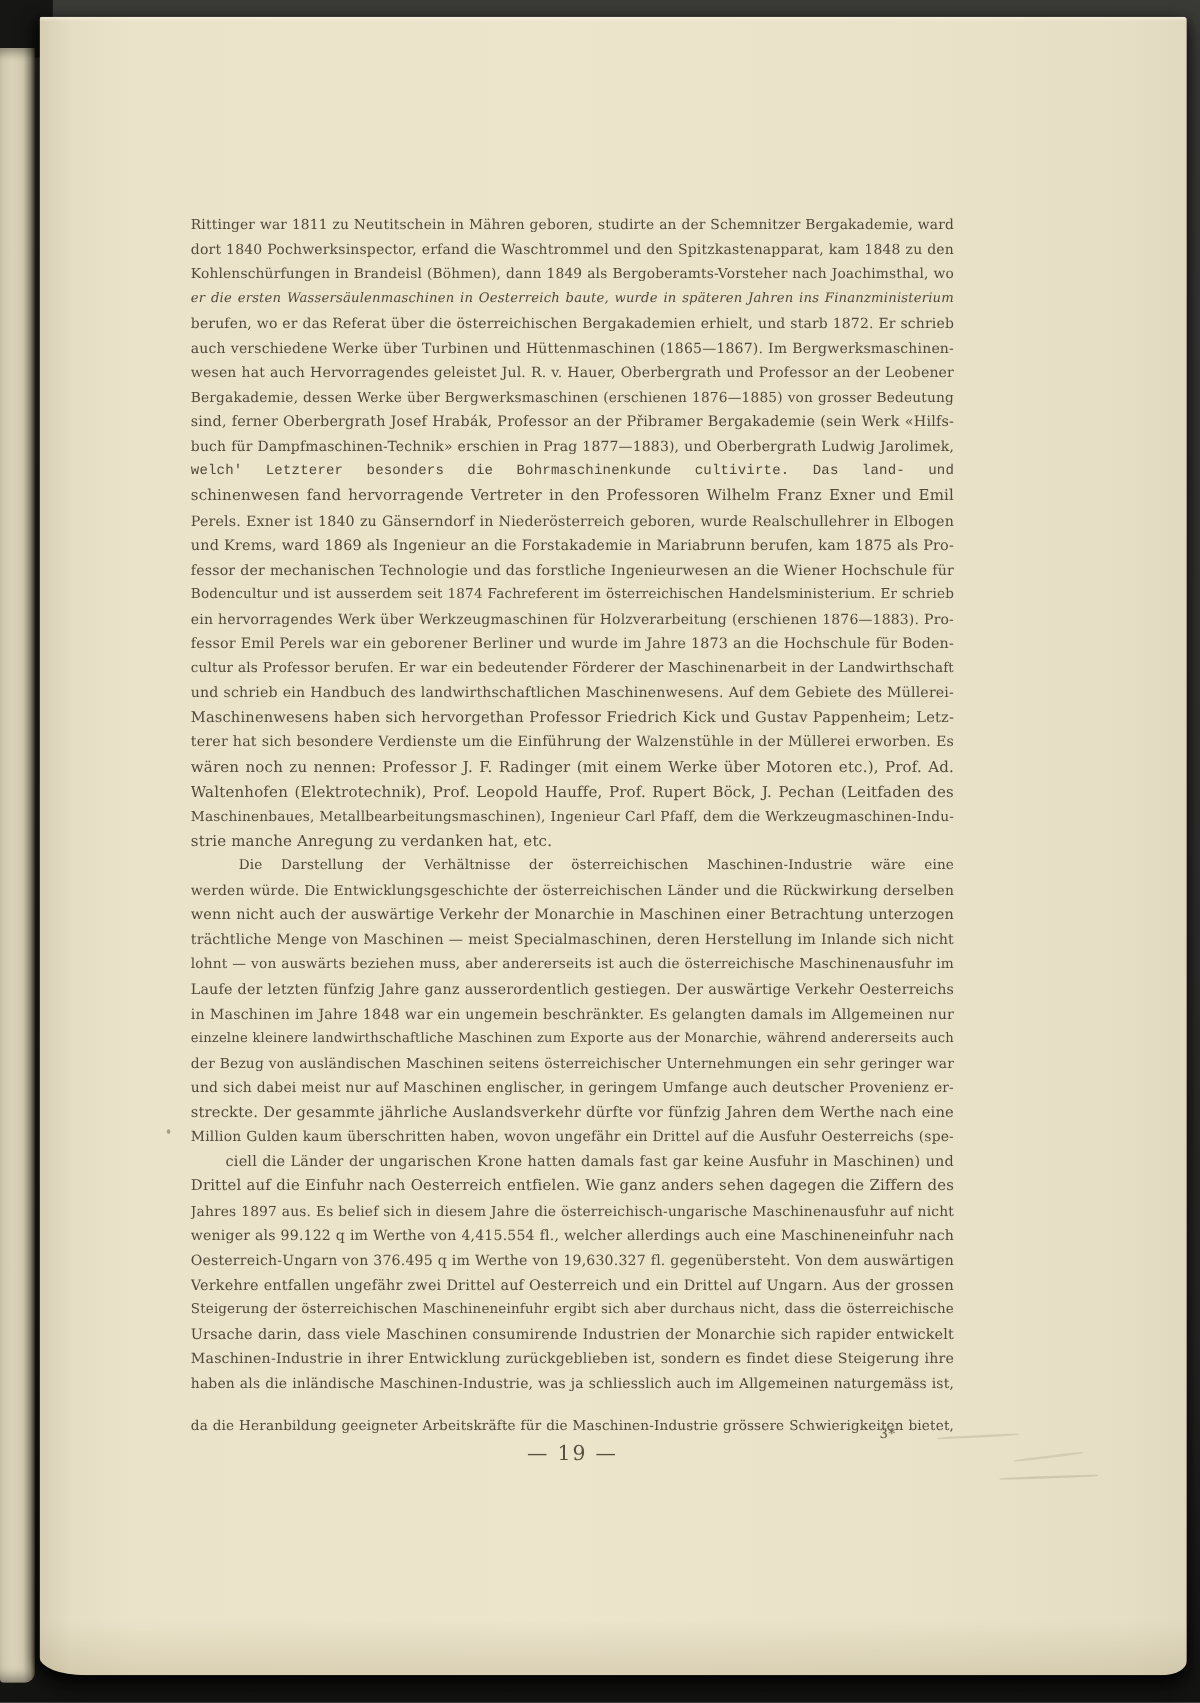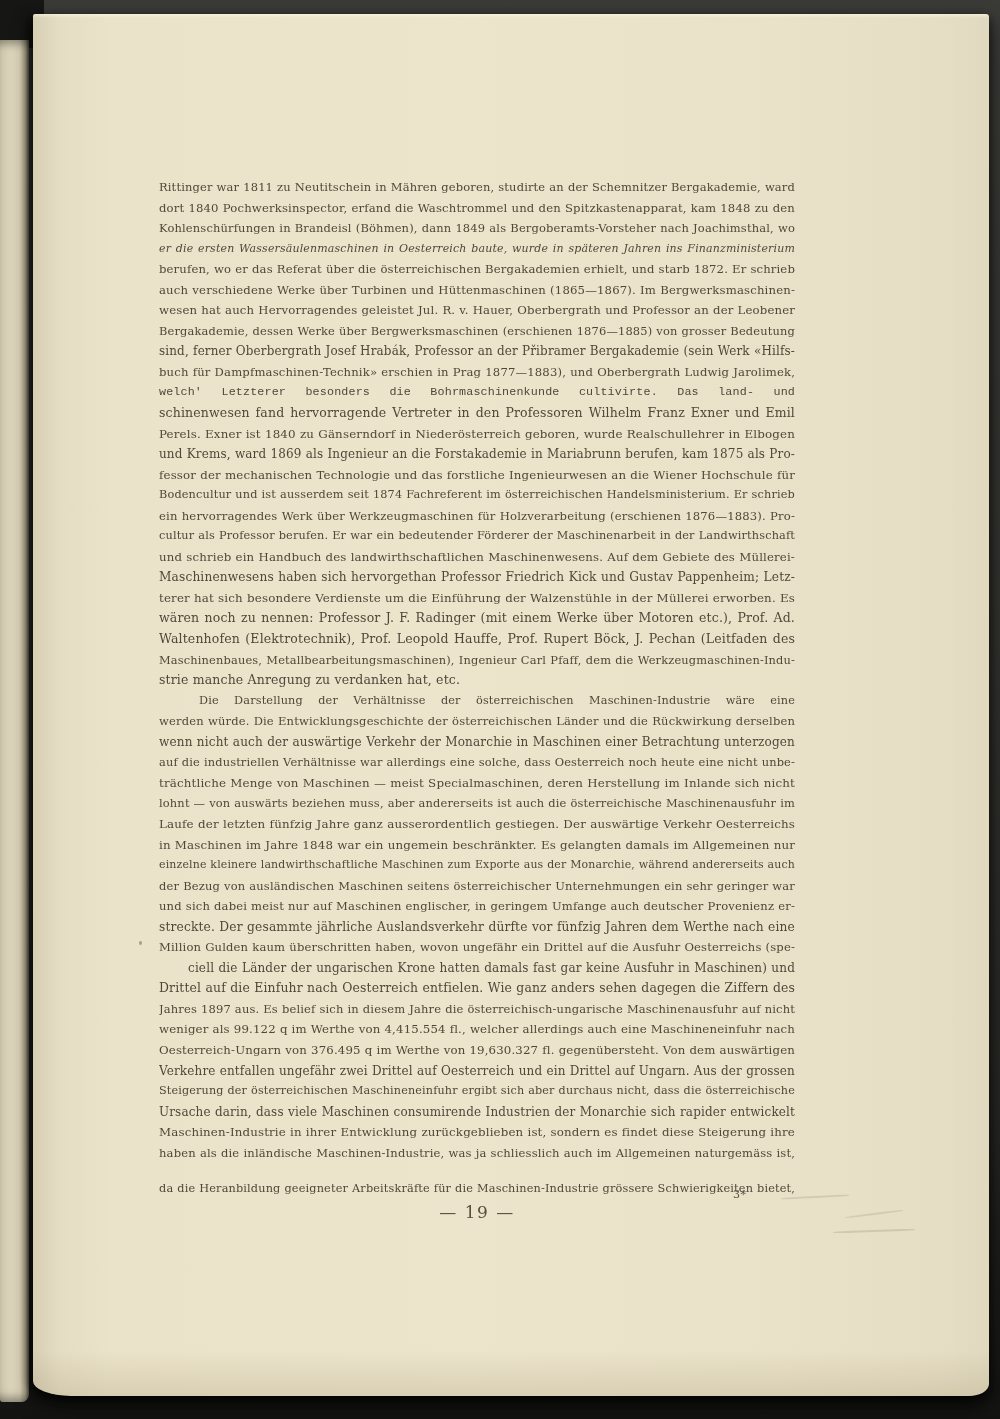--- a/index.html
+++ b/index.html
@@ -74,32 +74,32 @@
       <div class="line" style="font-size: 11.4451px;">Bergakademie, dessen Werke über Bergwerksmaschinen (erschienen 1876—1885) von grosser Bedeutung</div>
       <div class="line" style="font-size: 11.9672px;">sind, ferner Oberbergrath Josef Hrabák, Professor an der Přibramer Bergakademie (sein Werk «Hilfs-</div>
       <div class="line" style="font-size: 11.6312px;">buch für Dampfmaschinen-Technik» erschien in Prag 1877—1883), und Oberbergrath Ludwig Jarolimek,</div>
       <div class="line" style="font-size: 11.7178px; font-family: Liberation Mono, monospace;">welch' Letzterer besonders die Bohrmaschinenkunde cultivirte.  Das land- und forstwirthschaftliche Ma-</div>
       <div class="line" style="">schinenwesen fand hervorragende Vertreter in den Professoren Wilhelm Franz Exner und Emil</div>
       <div class="line" style="font-size: 11.8769px;">Perels.  Exner ist 1840 zu Gänserndorf in Niederösterreich geboren, wurde Realschullehrer in Elbogen</div>
       <div class="line" style="font-size: 11.9855px;">und Krems, ward 1869 als Ingenieur an die Forstakademie in Mariabrunn berufen, kam 1875 als Pro-</div>
       <div class="line" style="font-size: 11.8057px;">fessor der mechanischen Technologie und das forstliche Ingenieurwesen an die Wiener Hochschule für</div>
       <div class="line" style="font-size: 11.3134px;">Bodencultur und ist ausserdem seit 1874 Fachreferent im österreichischen Handelsministerium.  Er schrieb</div>
       <div class="line" style="font-size: 11.6484px;">ein hervorragendes Werk über Werkzeugmaschinen für Holzverarbeitung (erschienen 1876—1883).  Pro-</div>
+      <div class="line" style="font-size: 11.9129px;">fessor Emil Perels war ein geborener Berliner und wurde im Jahre 1873 an die Hochschule für Boden-</div>
       <div class="line" style="font-size: 11.3134px;">cultur als Professor berufen.  Er war ein bedeutender Förderer der Maschinenarbeit in der Landwirthschaft</div>
       <div class="line" style="font-size: 11.7704px;">und schrieb ein Handbuch des landwirthschaftlichen Maschinenwesens.  Auf dem Gebiete des Müllerei-</div>
       <div class="line" style="font-size: 12.1896px;">Maschinenwesens haben sich hervorgethan Professor Friedrich Kick und Gustav Pappenheim; Letz-</div>
       <div class="line" style="font-size: 11.8769px;">terer hat sich besondere Verdienste um die Einführung der Walzenstühle in der Müllerei erworben.  Es</div>
       <div class="line" style="">wären noch zu nennen: Professor J. F. Radinger (mit einem Werke über Motoren etc.), Prof. Ad.</div>
       <div class="line" style="">Waltenhofen (Elektrotechnik), Prof. Leopold Hauffe, Prof. Rupert Böck, J. Pechan (Leitfaden des</div>
       <div class="line" style="font-size: 11.4284px;">Maschinenbaues, Metallbearbeitungsmaschinen), Ingenieur Carl Pfaff, dem die Werkzeugmaschinen-Indu-</div>
       <div class="line end" style="">strie manche Anregung zu verdanken hat, etc.</div>
       <div class="line indent" style="font-size: 11.2971px;">Die Darstellung der Verhältnisse der österreichischen Maschinen-Industrie wäre eine unvollständige,</div>
       <div class="line" style="font-size: 11.5458px;">werden würde.  Die Entwicklungsgeschichte der österreichischen Länder und die Rückwirkung derselben</div>
       <div class="line" style="font-size: 12.0589px;">wenn nicht auch der auswärtige Verkehr der Monarchie in Maschinen einer Betrachtung unterzogen</div>
-      <div class="line" style="font-size: 11.4119px;">auf die industriellen Verhältnisse war allerdings eine solche, dass Oesterreich noch heute eine nicht unbe-</div>
       <div class="line" style="font-size: 11.8769px;">trächtliche Menge von Maschinen — meist Specialmaschinen, deren Herstellung im Inlande sich nicht</div>
       <div class="line" style="font-size: 11.4451px;">lohnt — von auswärts beziehen muss, aber andererseits ist auch die österreichische Maschinenausfuhr im</div>
       <div class="line" style="font-size: 11.8949px;">Laufe der letzten fünfzig Jahre ganz ausserordentlich gestiegen.  Der auswärtige Verkehr Oesterreichs</div>
       <div class="line" style="font-size: 11.859px;">in Maschinen im Jahre 1848 war ein ungemein beschränkter.  Es gelangten damals im Allgemeinen nur</div>
       <div class="line" style="font-size: 10.9664px;">einzelne kleinere landwirthschaftliche Maschinen zum Exporte aus der Monarchie, während andererseits auch</div>
       <div class="line" style="font-size: 11.4952px;">der Bezug von ausländischen Maschinen seitens österreichischer Unternehmungen ein sehr geringer war</div>
       <div class="line" style="font-size: 11.5798px;">und sich dabei meist nur auf Maschinen englischer, in geringem Umfange auch deutscher Provenienz er-</div>
       <div class="line" style="font-size: 12.2656px;">streckte.  Der gesammte jährliche Auslandsverkehr dürfte vor fünfzig Jahren dem Werthe nach eine</div>
       <div class="line" style="font-size: 11.5969px;">Million Gulden kaum überschritten haben, wovon ungefähr ein Drittel auf die Ausfuhr Oesterreichs (spe-</div>
       <div class="line" style="font-size: 12.0221px; margin-left: 29px;">ciell die Länder der ungarischen Krone hatten damals fast gar keine Ausfuhr in Maschinen) und zwei</div>

